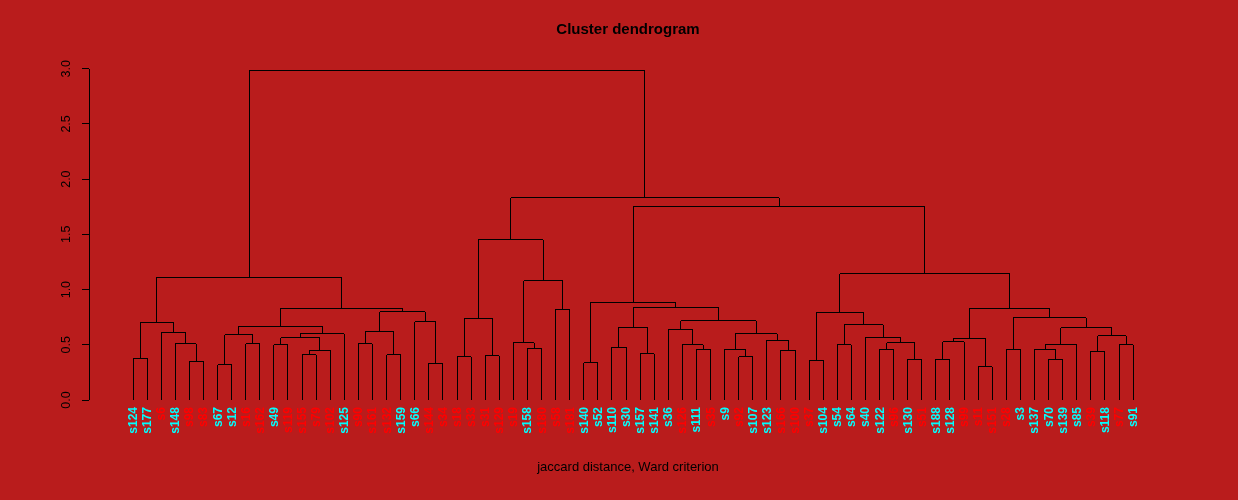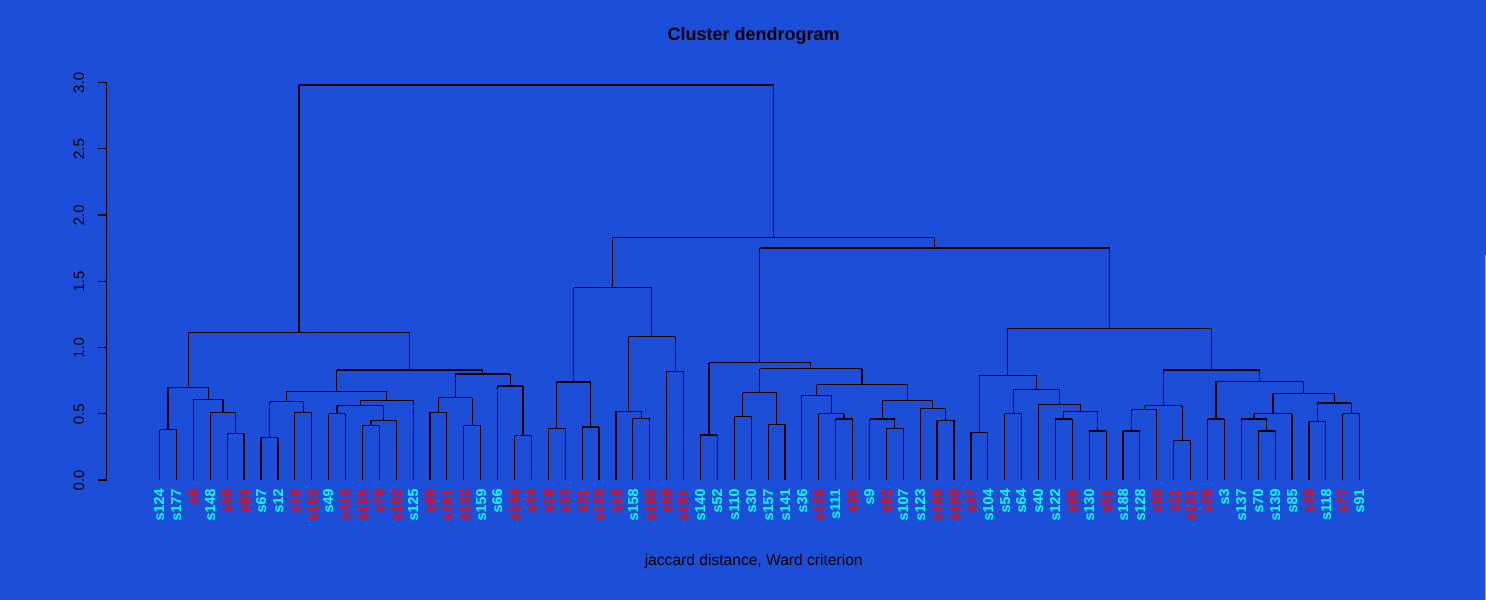--- a/index.html
+++ b/index.html
@@ -1,16 +1,16 @@
 <!DOCTYPE html>
 <html><head>
 <meta charset="utf-8">
 <style>
   html,body{margin:0;padding:0;background:#ffffff;}
-  .figure{position:relative;width:1238px;height:500px;background:#1d4ed8;overflow:hidden;
+  .figure{position:relative;width:1238px;height:500px;background:#b91c1c;overflow:hidden;
           font-family:"Liberation Sans","DejaVu Sans",sans-serif;}
   .title{position:absolute;top:20px;left:0;width:1256px;text-align:center;
          font-size:15px;font-weight:bold;color:#000;}
   .xlabel{position:absolute;top:459px;left:0;width:1256px;text-align:center;
           font-size:13px;color:#000;}
   svg{position:absolute;top:0;left:0;}
   svg text{font-family:"Liberation Sans","DejaVu Sans",sans-serif;}
 </style>
 </head>
 <body>

